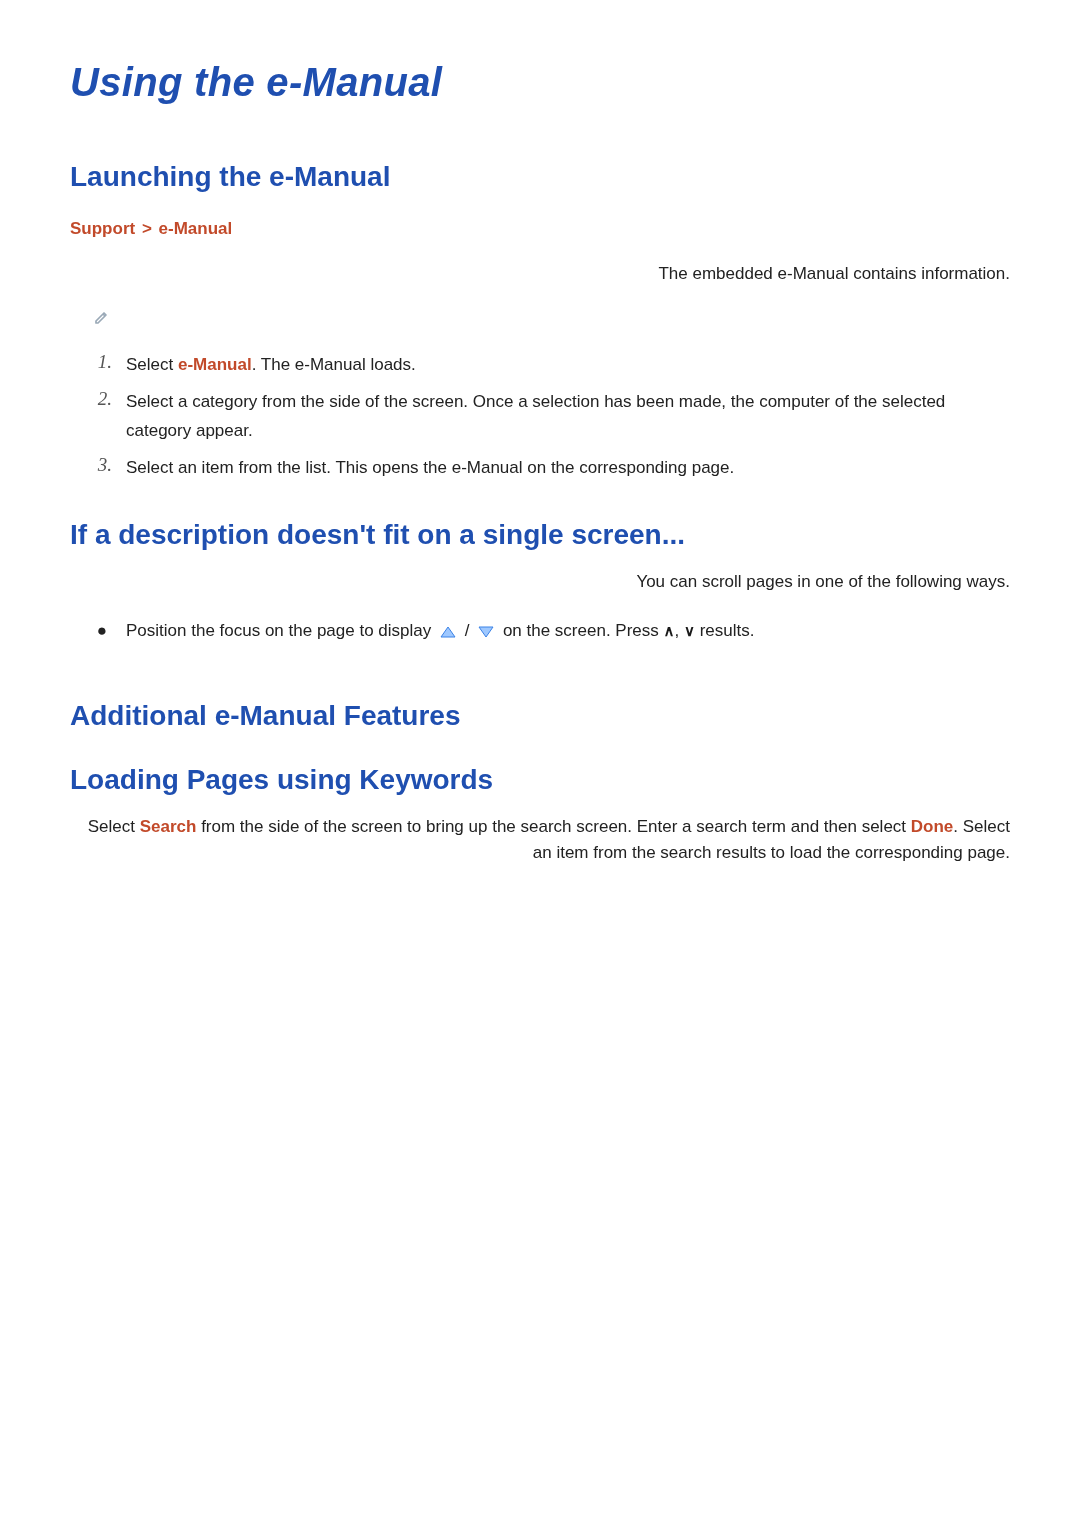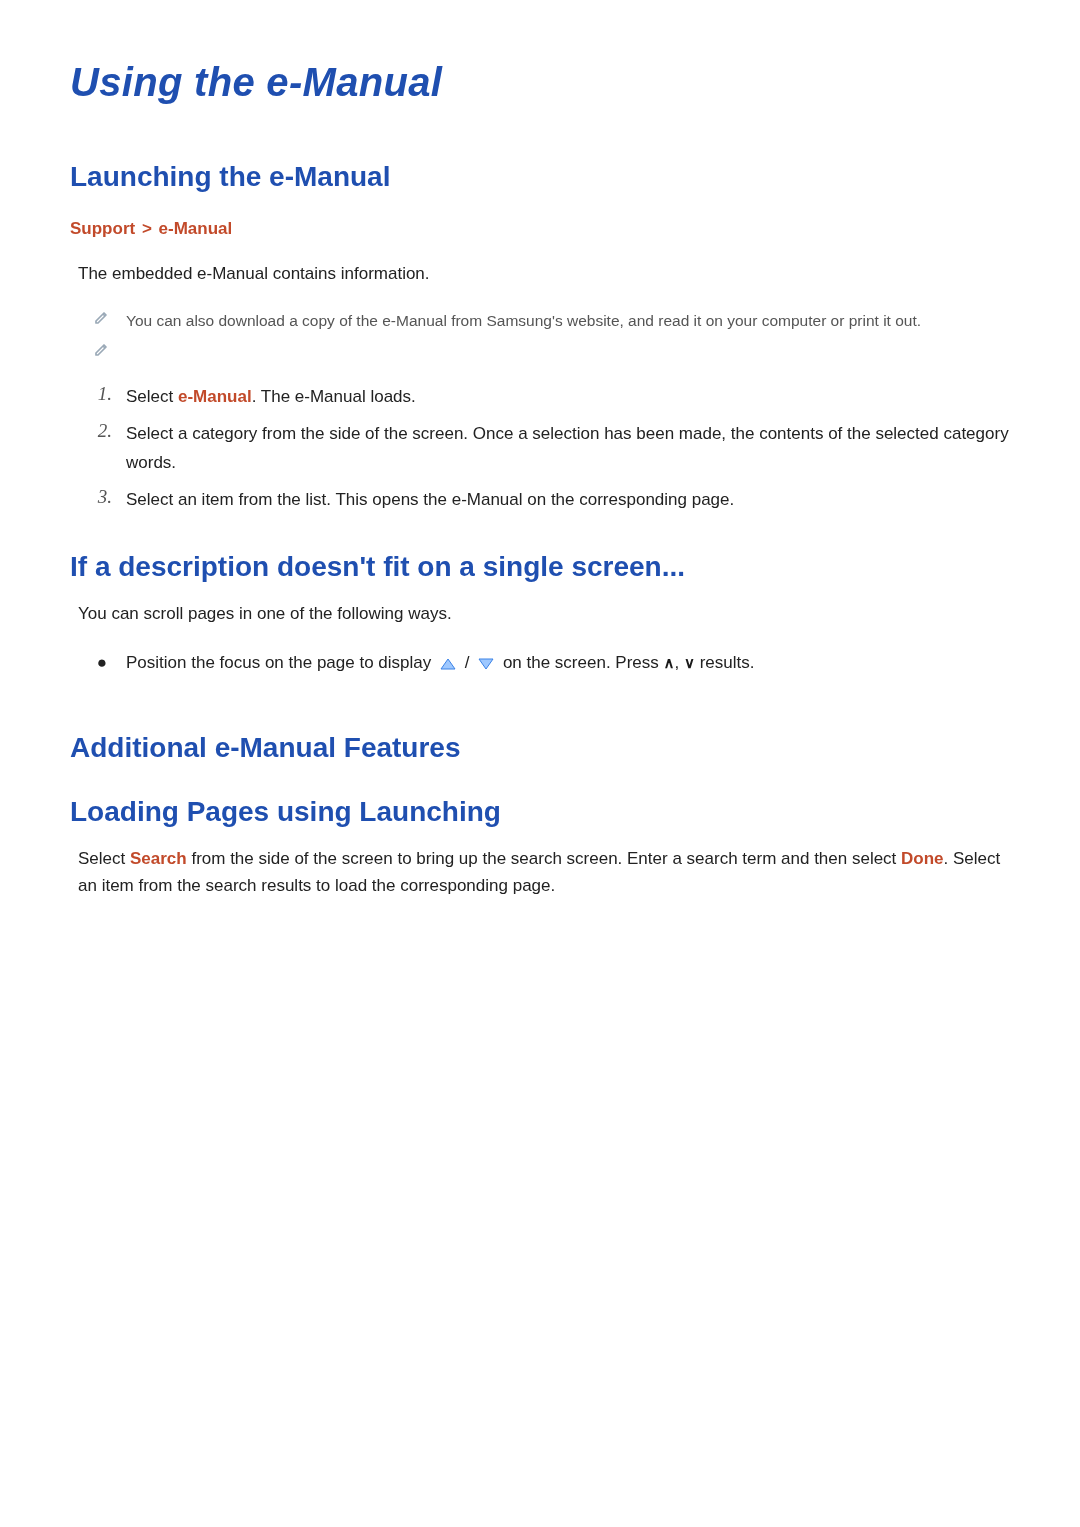--- a/index.html
+++ b/index.html
@@ -49,20 +49,21 @@
   }
   .chev-grey {
     color: #666;
     padding: 0 2px;
   }
   p.body {
     font-size: 17px;
     line-height: 1.55;
     margin: 6px 0 18px 8px;
     color: #222;
+    text-align: right;
   }
   .note-list, .ol, .bullets {
     margin: 0 0 18px 0;
     padding: 0;
     list-style: none;
   }
   .note-list li, .ol li, .bullets li {
     display: flex;
     gap: 14px;
     padding: 4px 0;
@@ -129,42 +130,33 @@
 <p class="body">The embedded e-Manual contains information.</p>
 
 <ul class="note-list indent">
   <li>
     <span class="note-icon">
       <svg width="16" height="16" viewBox="0 0 16 16">
         <path d="M2 12 L10 4 L12 6 L4 14 L2 14 Z" fill="none" stroke="#9aa9b7" stroke-width="1.7" stroke-linejoin="round"></path>
         <path d="M9 5 L11 7" stroke="#9aa9b7" stroke-width="1.7"></path>
       </svg>
     </span>
-    <span class="note-text">You can also download a copy of the e-Manual from Samsung's website, and read it on your computer or print it out.</span>
-  </li>
-  <li>
-    <span class="note-icon">
-      <svg width="16" height="16" viewBox="0 0 16 16">
-        <path d="M2 12 L10 4 L12 6 L4 14 L2 14 Z" fill="none" stroke="#9aa9b7" stroke-width="1.7" stroke-linejoin="round"></path>
-        <path d="M9 5 L11 7" stroke="#9aa9b7" stroke-width="1.7"></path>
-      </svg>
-    </span>
   </li>
 </ul>
 
 <ol class="ol indent">
   <li>
     <span class="ol-num">1.</span>
     <span class="ol-body">
       <span>Select </span><span class="menu-path">e-Manual</span><span>. The e-Manual loads.</span>
     </span>
   </li>
   <li>
     <span class="ol-num">2.</span>
-    <span class="ol-body">Select a category from the side of the screen. Once a selection has been made, the contents of the selected category words.</span>
+    <span class="ol-body">Select a category from the side of the screen. Once a selection has been made, the computer of the selected category appear.</span>
   </li>
   <li>
     <span class="ol-num">3.</span>
     <span class="ol-body">Select an item from the list. This opens the e-Manual on the corresponding page.</span>
   </li>
 </ol>
 
 <h3 class="h3">If a description doesn't fit on a single screen...</h3>
 
 <p class="body">You can scroll pages in one of the following ways.</p>
@@ -181,17 +173,17 @@
         <svg width="20" height="16" viewBox="0 0 20 16">
           <path d="M10 13 L17 3 L3 3 Z" fill="#9ec8ff" stroke="#3b82e6" stroke-width="1"></path>
         </svg>
       </span><span> on the screen. Press </span><span class="caret-btn">∧</span><span>, </span><span class="caret-btn">∨</span><span> results.</span>
     </span>
   </li>
 </ul>
 
 <h2 class="h2" style="margin-top:50px">Additional e-Manual Features</h2>
 
-<h3 class="h3">Loading Pages using Launching</h3>
+<h3 class="h3">Loading Pages using Keywords</h3>
 
 <p class="body">
   <span>Select </span><span class="menu-path">Search</span><span> from the side of the screen to bring up the search screen. Enter a search term and then select </span><span class="menu-path">Done</span><span>. Select an item from the search results to load the corresponding page.</span>
 </p>
 
 </body></html>

